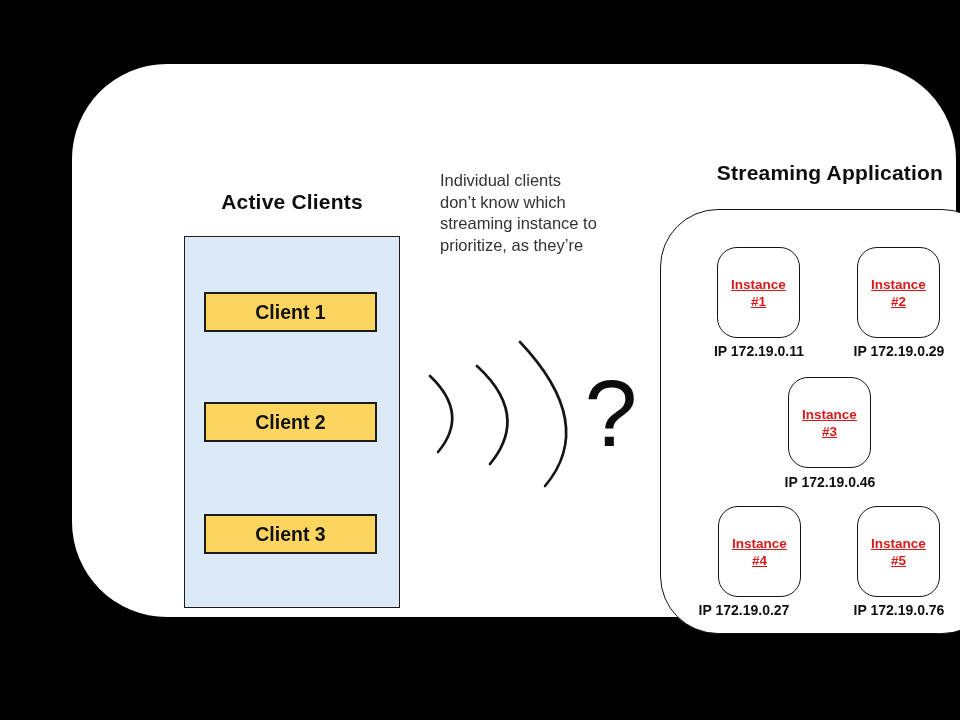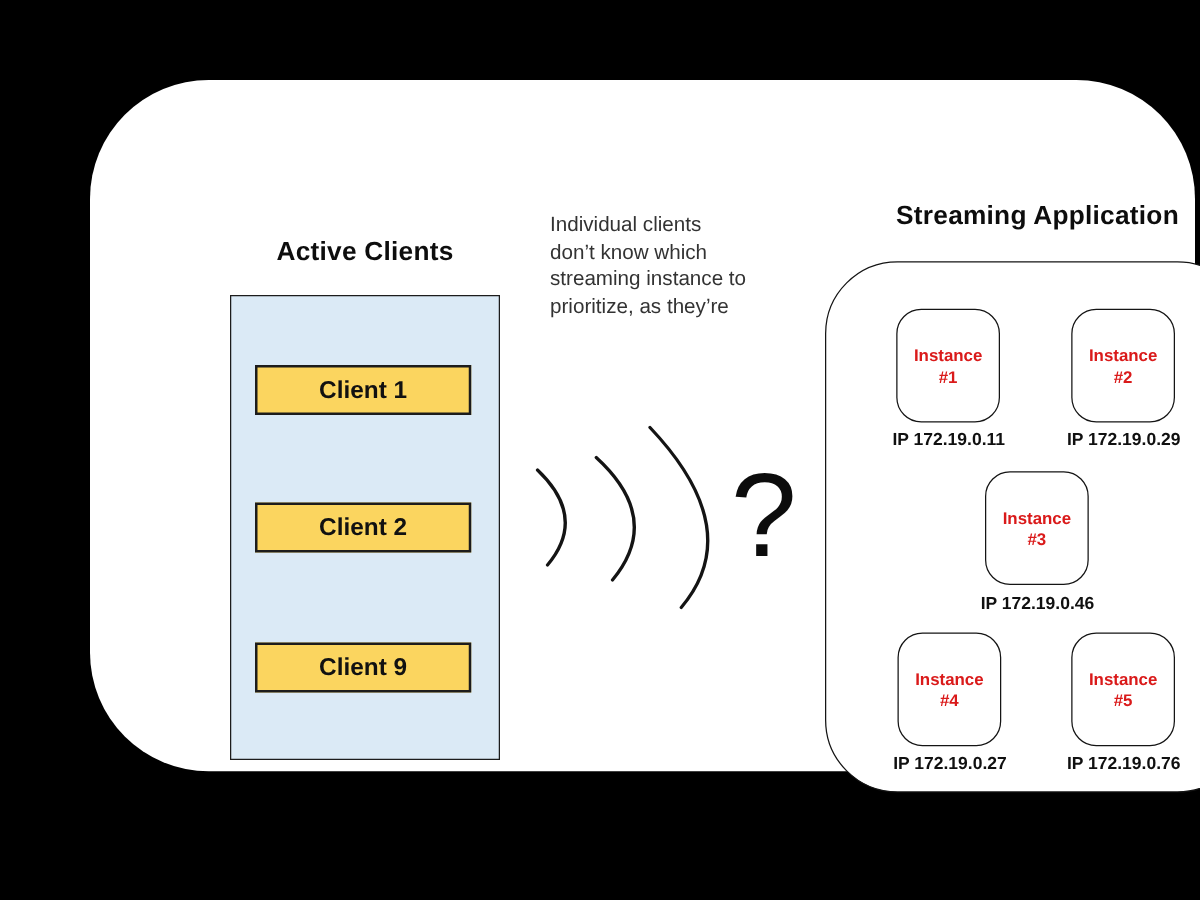--- a/index.html
+++ b/index.html
@@ -26,48 +26,48 @@
   .qmark{position:absolute;left:508px;top:302px;width:62px;text-align:center;
          font-size:95px;line-height:1;color:#0c0c0c;}
   .stream-panel{position:absolute;left:588px;top:145px;width:340px;height:425px;
                 box-sizing:border-box;border:1.6px solid #141414;border-radius:58px;
                 background:#fff;}
   .instance{position:absolute;width:83px;height:91px;box-sizing:border-box;
             border:1.4px solid #141414;border-radius:20px;background:#fff;
             display:flex;align-items:center;justify-content:center;}
   .instance-label{font-size:13.5px;font-weight:bold;color:#da1a1a;
                   line-height:17px;text-align:center;}
-  .instance-label span{display:block;}
+  .instance-label span{display:block;text-decoration:underline;}
   .i1{left:645px;top:183px;} .i2{left:785px;top:183px;}
   .i3{left:716px;top:313px;}
   .i4{left:646px;top:442px;} .i5{left:785px;top:442px;}
   .ip-label{position:absolute;width:140px;text-align:center;
             font-size:14px;font-weight:bold;color:#101010;}
   .ip1{left:617px;top:279px;} .ip2{left:757px;top:279px;}
   .ip3{left:688px;top:410px;}
-  .ip4{left:618px;top:538px;} .ip5{left:757px;top:538px;}
+  .ip4{left:602px;top:538px;} .ip5{left:757px;top:538px;}
 </style>
 </head>
 <body>
 
 <div class="stage">
   <div class="card">
 
     <div class="heading active-title">Active Clients</div>
 
     <div class="blue-panel"></div>
 
     <div class="client-box c1">
       <span>Client 1</span>
     </div>
     <div class="client-box c2">
       <span>Client 2</span>
     </div>
     <div class="client-box c3">
-      <span>Client 9</span>
+      <span>Client 3</span>
     </div>
 
     <div class="note">
       <span>Individual clients</span>
       <span>don’t know which</span>
       <span>streaming instance to</span>
       <span>prioritize, as they’re</span>
     </div>
 
     <svg class="waves" width="160" height="165" viewBox="0 0 160 165" xmlns="http://www.w3.org/2000/svg">

